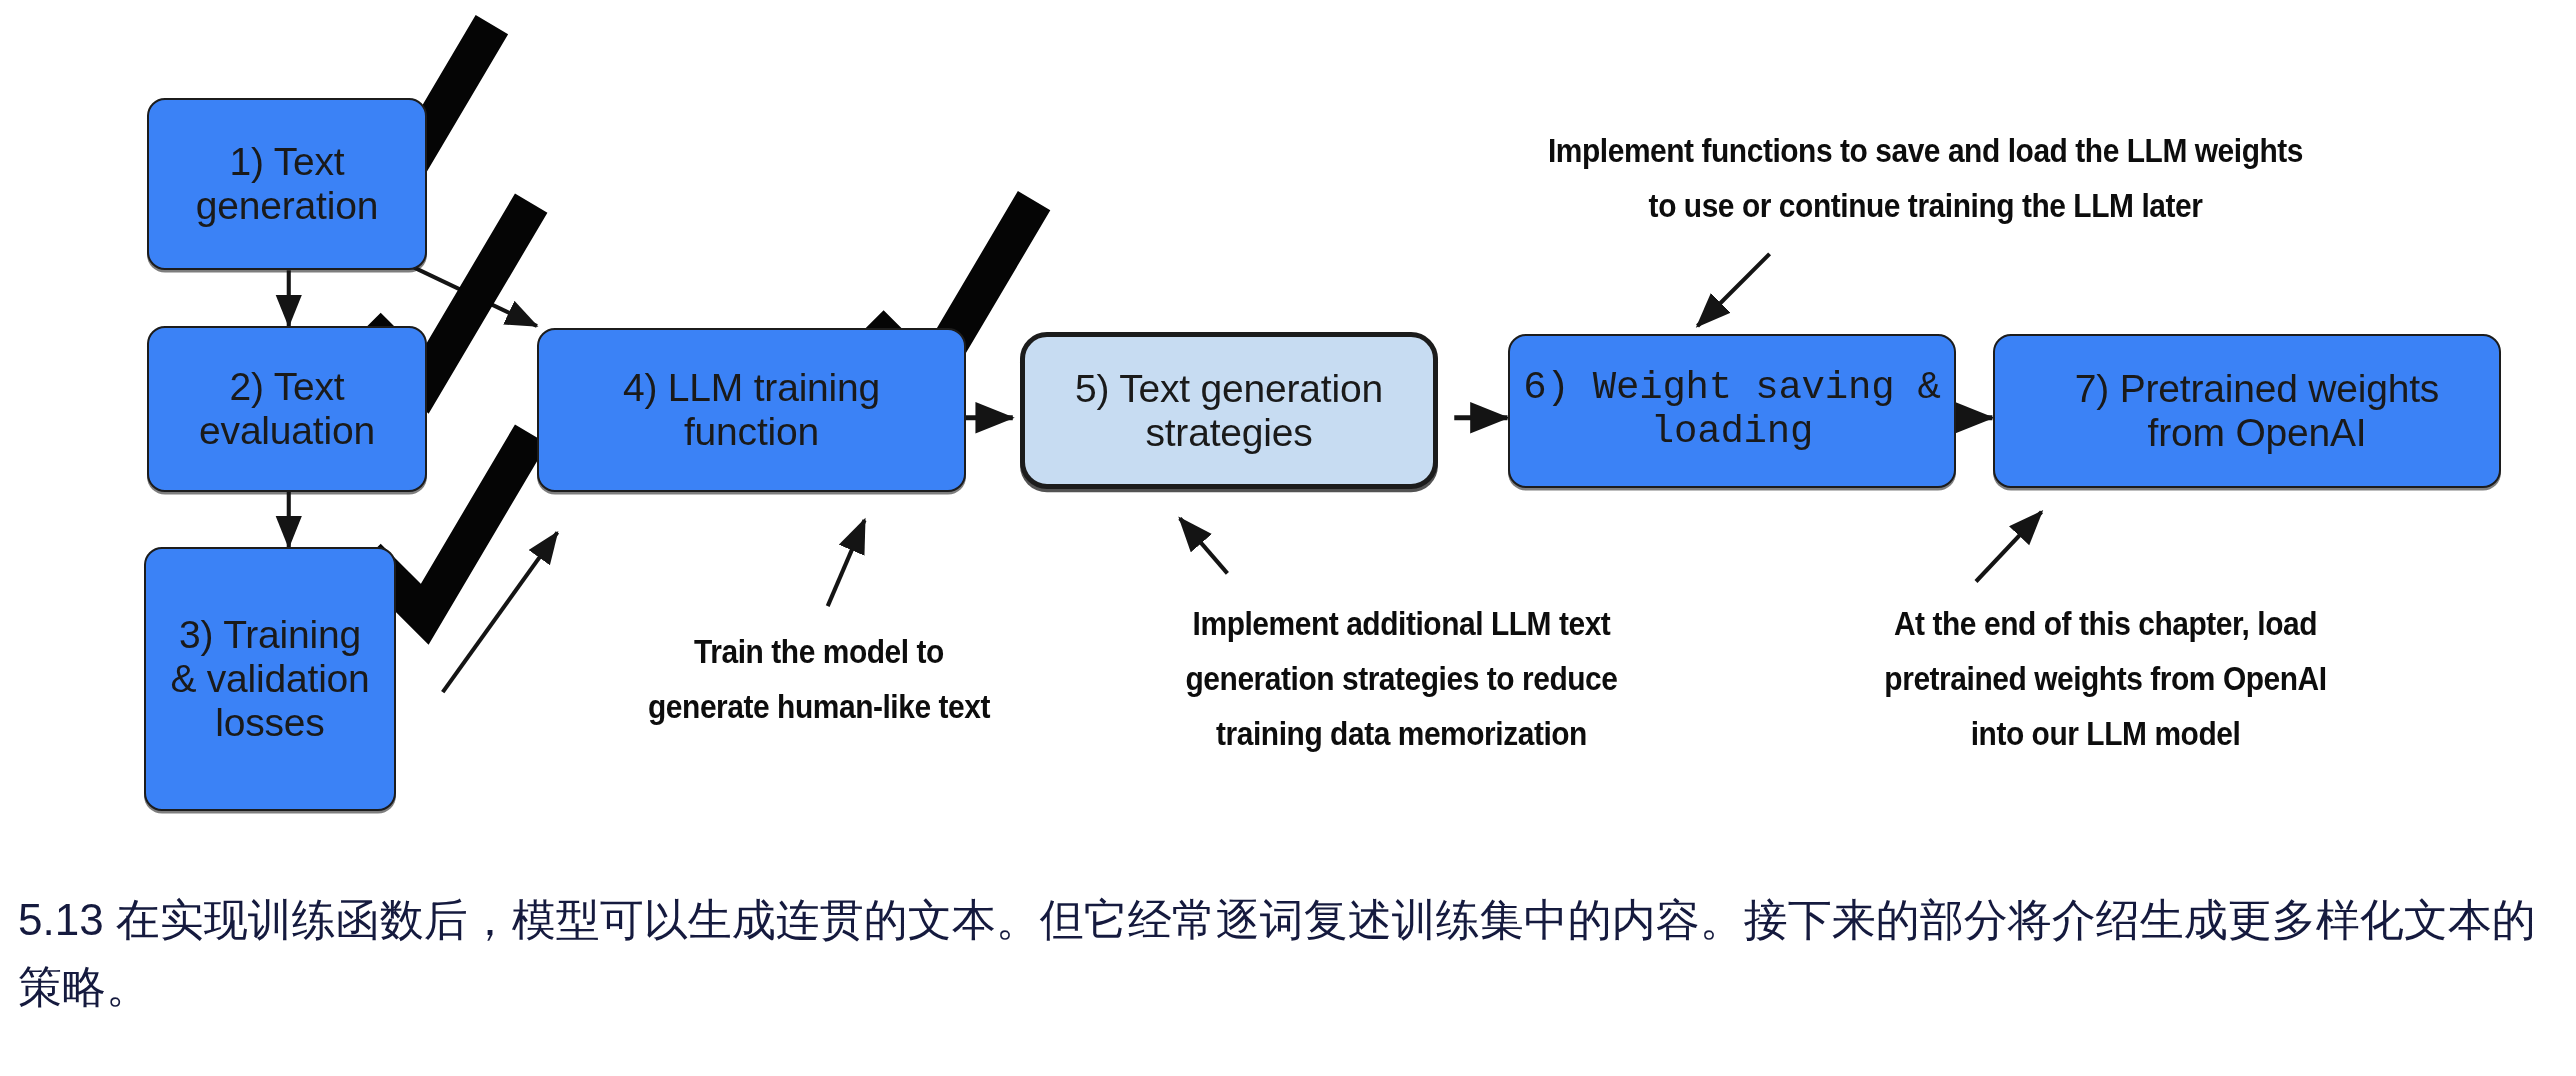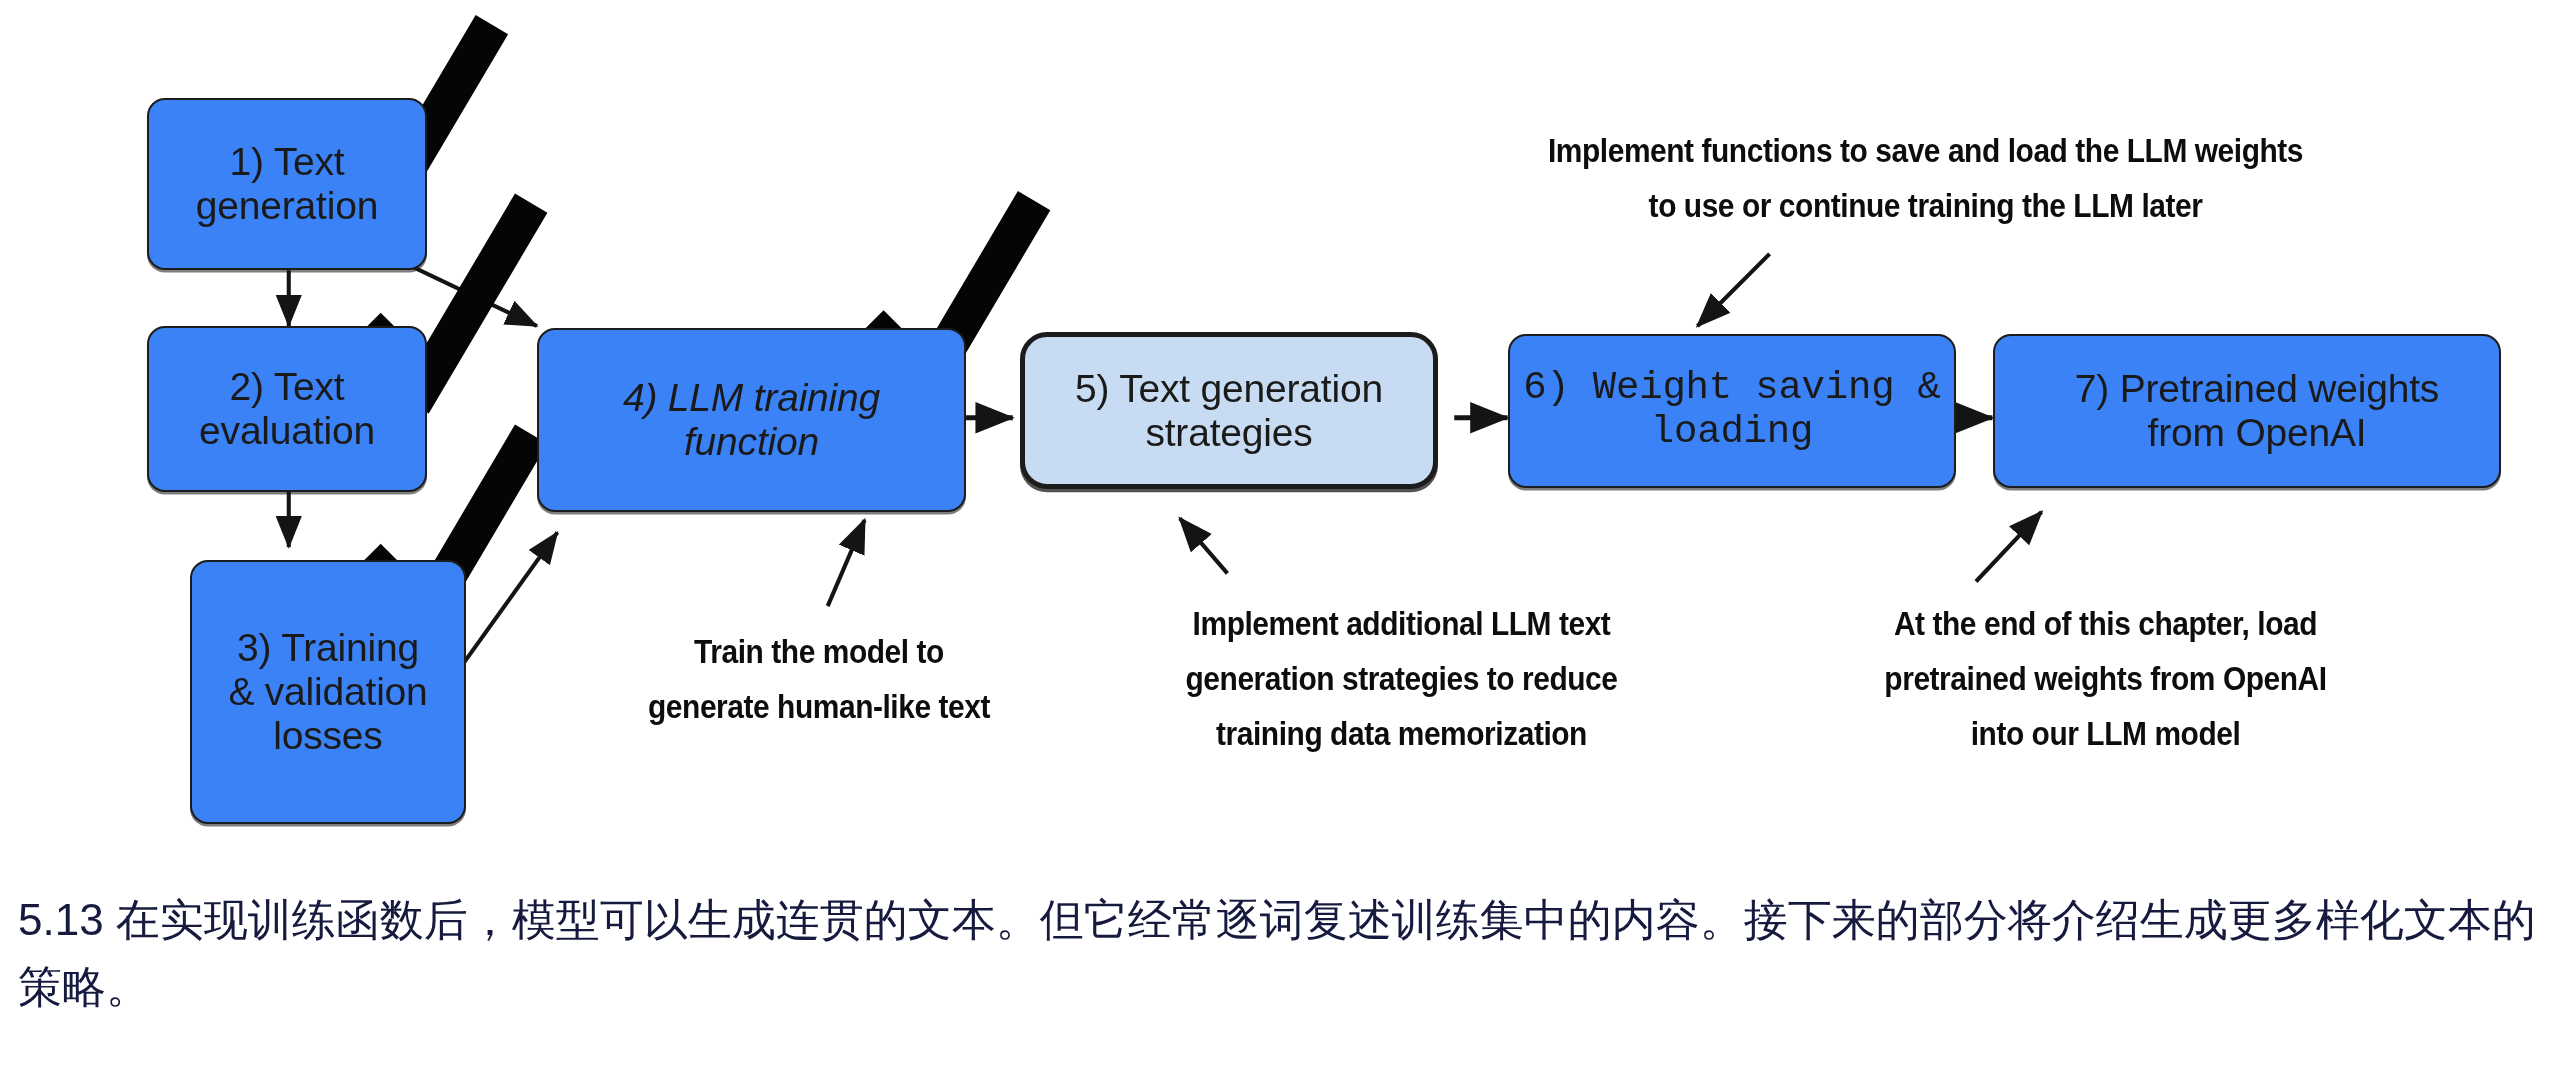--- a/index.html
+++ b/index.html
@@ -158,27 +158,27 @@
   <div class="node-box" style="left:147px; top:98px; width:280px; height:172px;">
     <span class="node-label">1) Text
 generation</span>
   </div>
 
   <div class="node-box" style="left:147px; top:326px; width:280px; height:166px;">
     <span class="node-label">2) Text
 evaluation</span>
   </div>
 
-  <div class="node-box" style="left:144px; top:560px; width:276px; height:264px;margin-left:46px;">
+  <div class="node-box" style="left:144px; top:547px; width:252px; height:264px;">
     <span class="node-label">3) Training
 &amp; validation
 losses</span>
   </div>
 
-  <div class="node-box" style="left:537px; top:328px; width:429px; height:184px;font-style:italic;">
+  <div class="node-box" style="left:537px; top:328px; width:429px; height:164px;">
     <span class="node-label">4) LLM training
 function</span>
   </div>
 
   <div class="node-box highlight" style="left:1020px; top:332px; width:418px; height:157px; background:#c7dcf2;">
     <span class="node-label">5) Text generation
 strategies</span>
   </div>
 
   <div class="node-box" style="left:1508px; top:334px; width:448px; height:154px;font-family:Liberation Mono, monospace;">

